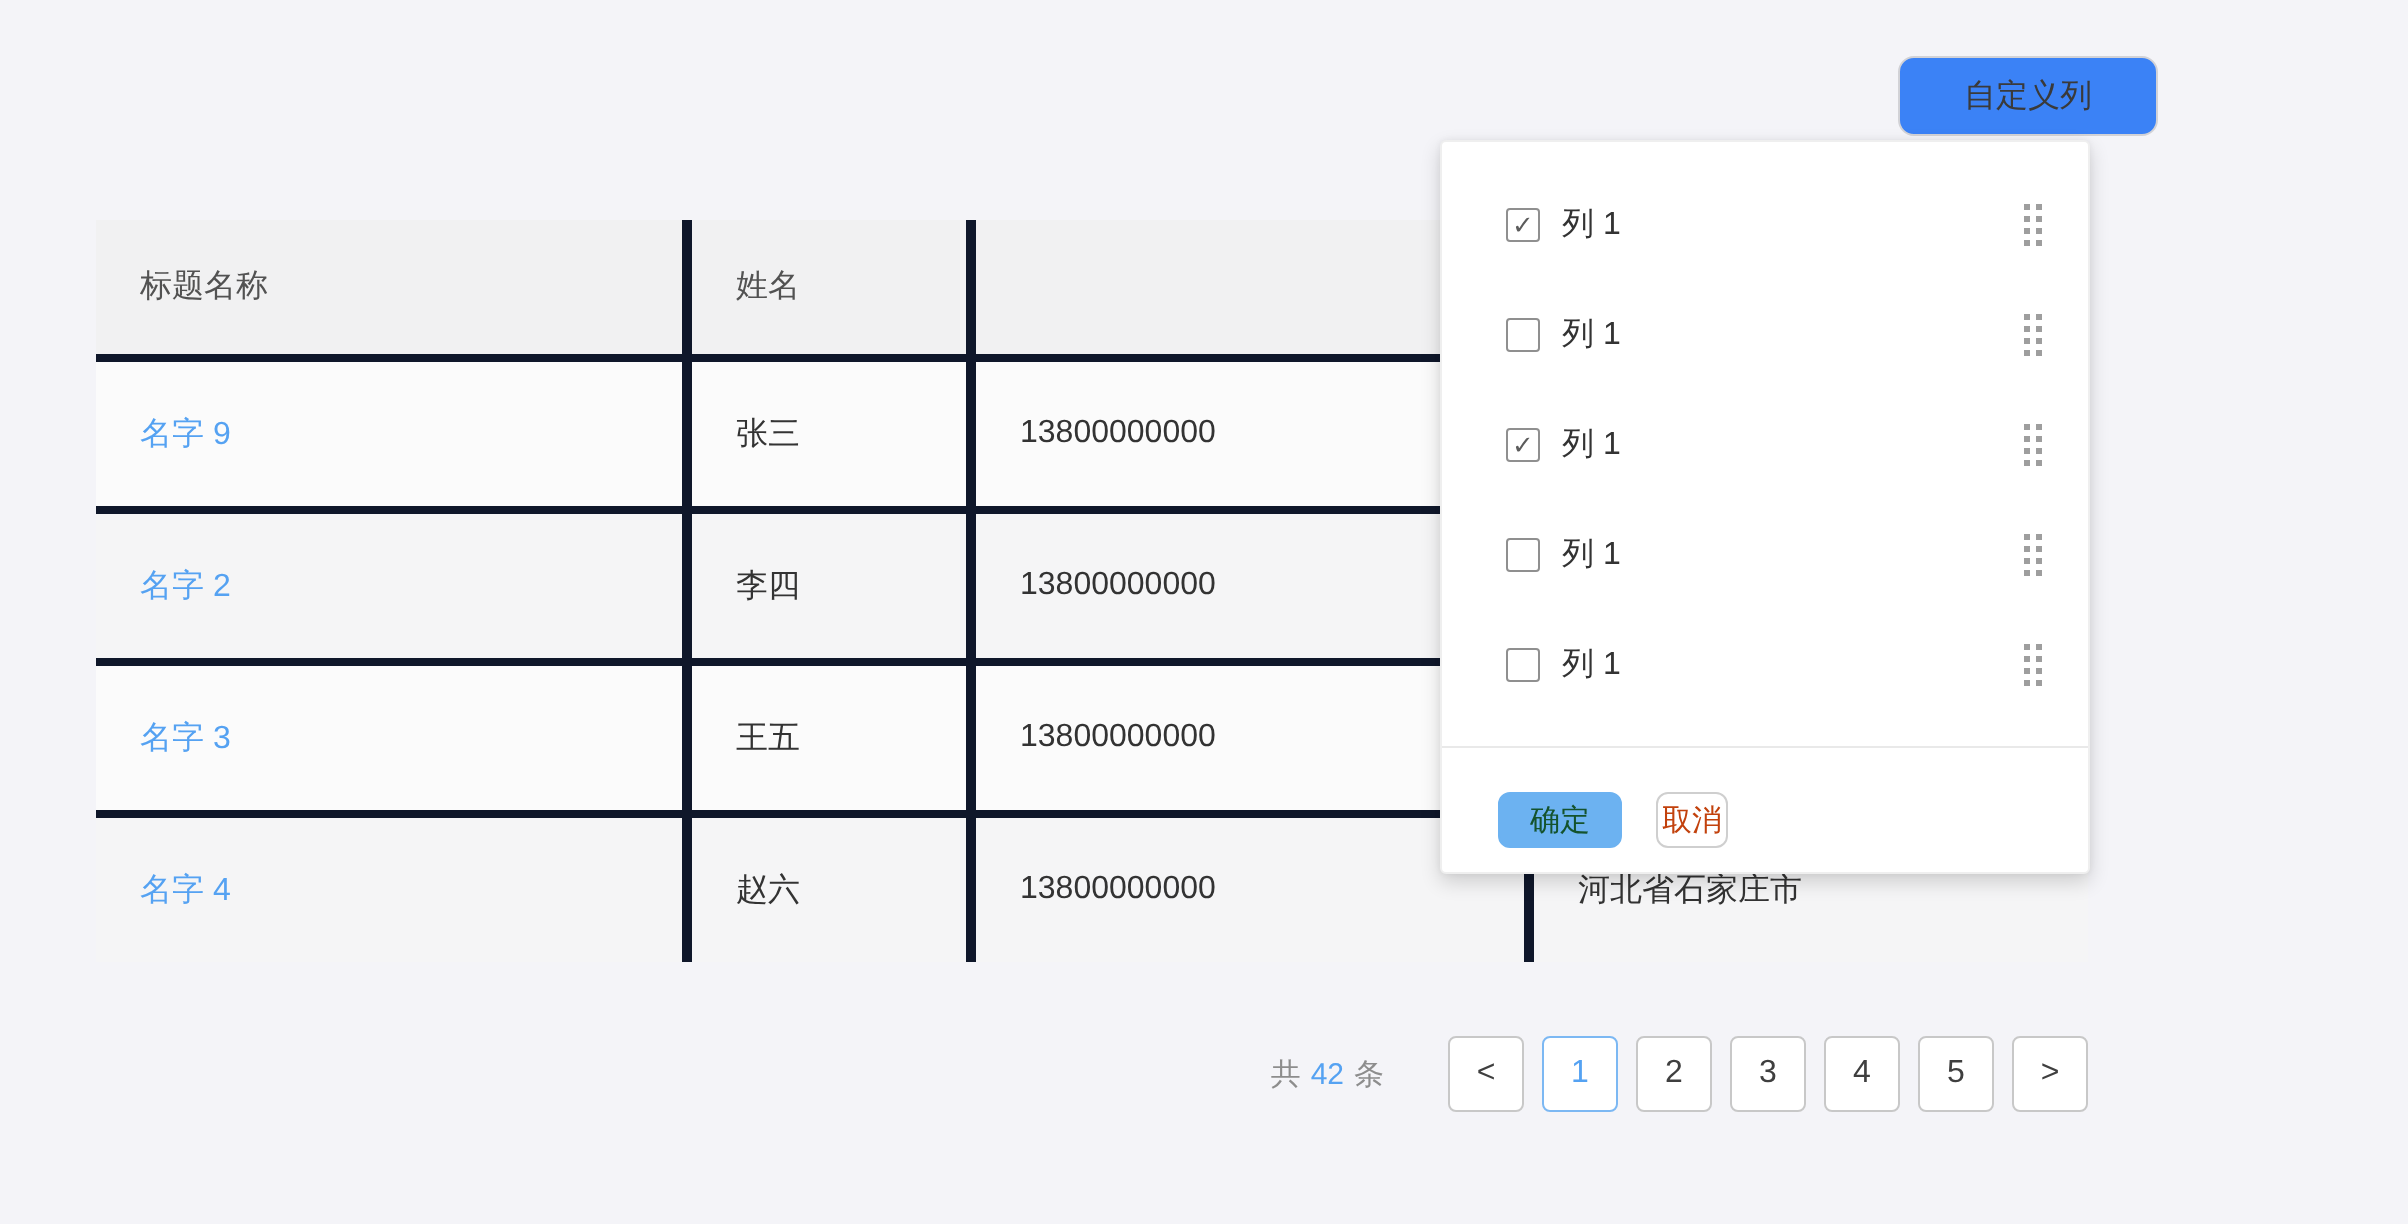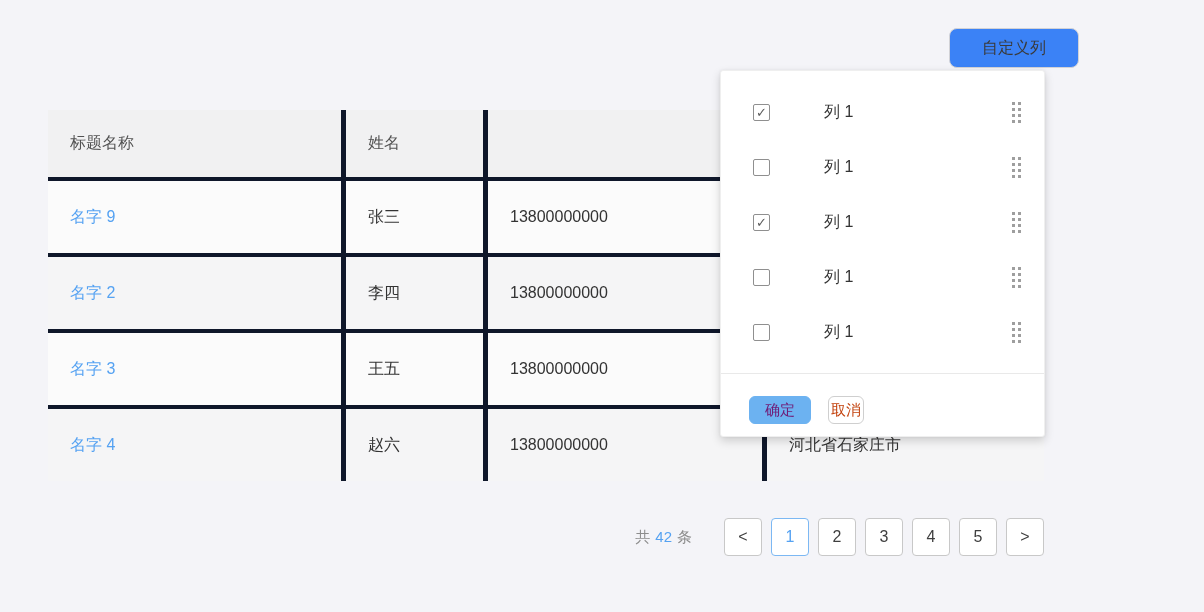--- a/index.html
+++ b/index.html
@@ -25,28 +25,28 @@
 
   
   .popup{position:absolute;left:720px;top:70px;width:325px;z-index:20;
     background:#fff;border:1px solid #efefef;border-radius:3px;box-sizing:border-box;
     box-shadow:0 4px 10px rgba(0,0,0,0.16),0 0 3px rgba(0,0,0,0.06);
     padding-top:14px;}
   .popup-item{height:55px;display:flex;align-items:center;padding:0 23px 0 32px;box-sizing:border-box;}
   .checkbox{width:17px;height:17px;border:1px solid #8f8f8f;border-radius:2px;background:#fff;
     display:flex;align-items:center;justify-content:center;margin-right:11px;cursor:pointer;box-sizing:border-box;}
   .checkbox span{font-size:13px;font-weight:bold;color:#5c5c5c;line-height:1;}
-  .popup-item .label{flex:1;font-size:16px;color:#333;margin-left:43px;}
+  .popup-item .label{flex:1;font-size:16px;color:#333;}
   .drag-handle{display:grid;grid-template-columns:3px 3px;grid-auto-rows:3px;gap:3px;cursor:grab;}
   .drag-handle i{background:#9e9e9e;display:block;}
   .popup-sep{border:none;border-top:1px solid #e9e9e9;margin:13px 0 0 0;}
   .popup-footer{padding:22px 0 12px 28px;display:flex;gap:17px;}
   .btn{height:28px;border-radius:6px;font-size:15px;display:flex;align-items:center;justify-content:center;
     cursor:pointer;box-sizing:border-box;}
-  .btn-confirm{width:62px;background:#6cb2f1;color:#701a75;border:1px solid #6cb2f1;}
+  .btn-confirm{width:62px;background:#6cb2f1;color:#14532d;border:1px solid #6cb2f1;}
   .btn-cancel{width:36px;background:#fff;color:#c2410c;border:1px solid #cfcfcf;}
 
   
   .pagination{position:absolute;top:518px;right:160px;display:flex;align-items:center;}
   .total{font-size:15px;color:#8d8d8d;margin-right:32px;}
   .total b{color:#55a2f2;font-weight:normal;margin:0 5px;}
   .pager{display:flex;gap:9px;}
   .page-btn{width:38px;height:38px;background:#fff;border:1px solid #c8c8c8;border-radius:4px;
     display:flex;align-items:center;justify-content:center;font-size:16px;color:#3f3f3f;
     cursor:pointer;box-sizing:border-box;}

